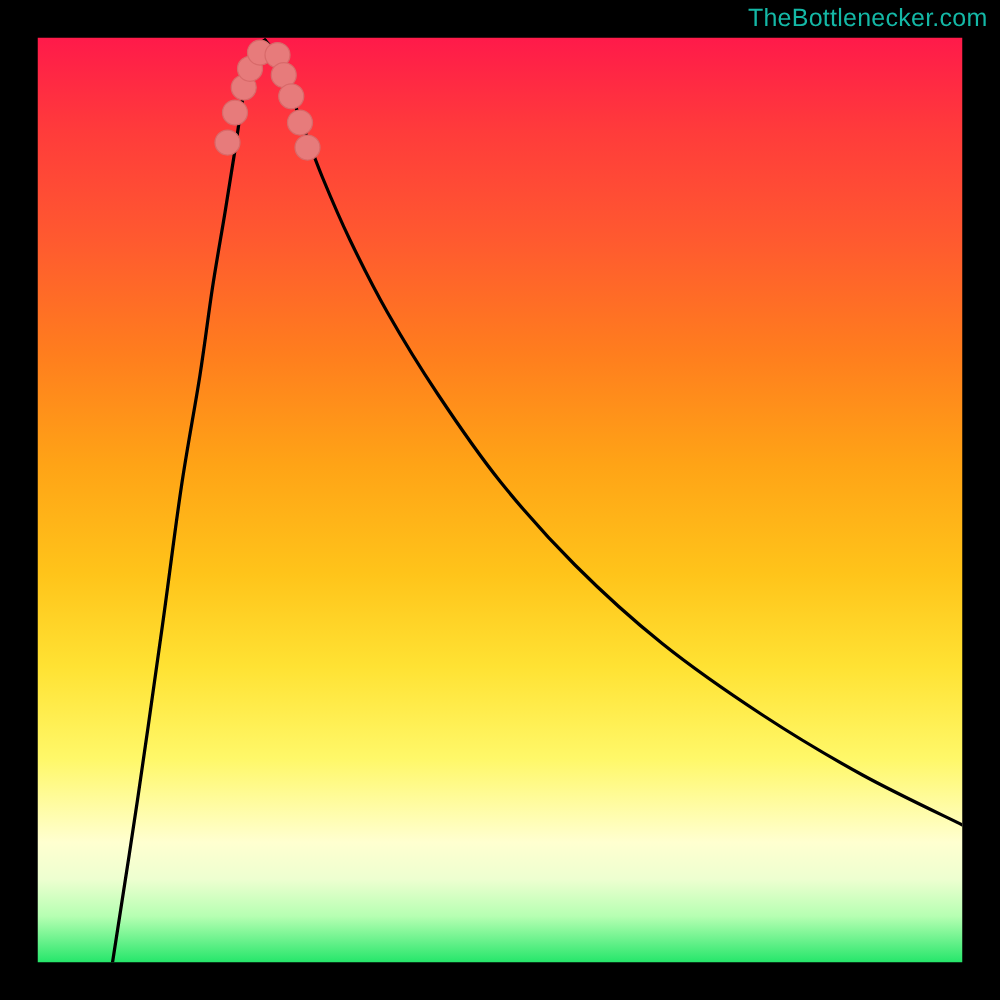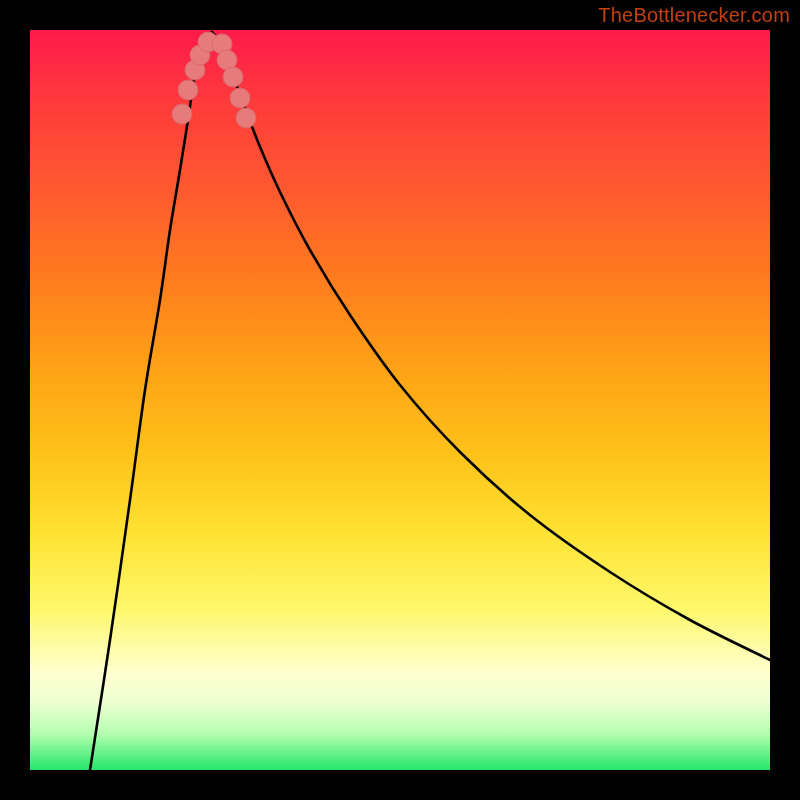--- a/index.html
+++ b/index.html
@@ -46,21 +46,21 @@
   svg.curves {
     position: absolute;
     inset: 0;
     width: 100%;
     height: 100%;
   }
   .watermark {
     position: absolute;
     top: 4px;
     right: 10px;
-    color: #c2410c;
+    color: #14b8a6;
     font-size: 20px;
     letter-spacing: 0.2px;
     user-select: none;
     text-align: right;
   }
 </style>
 </head>
 <body>
 
 <div class="frame">

